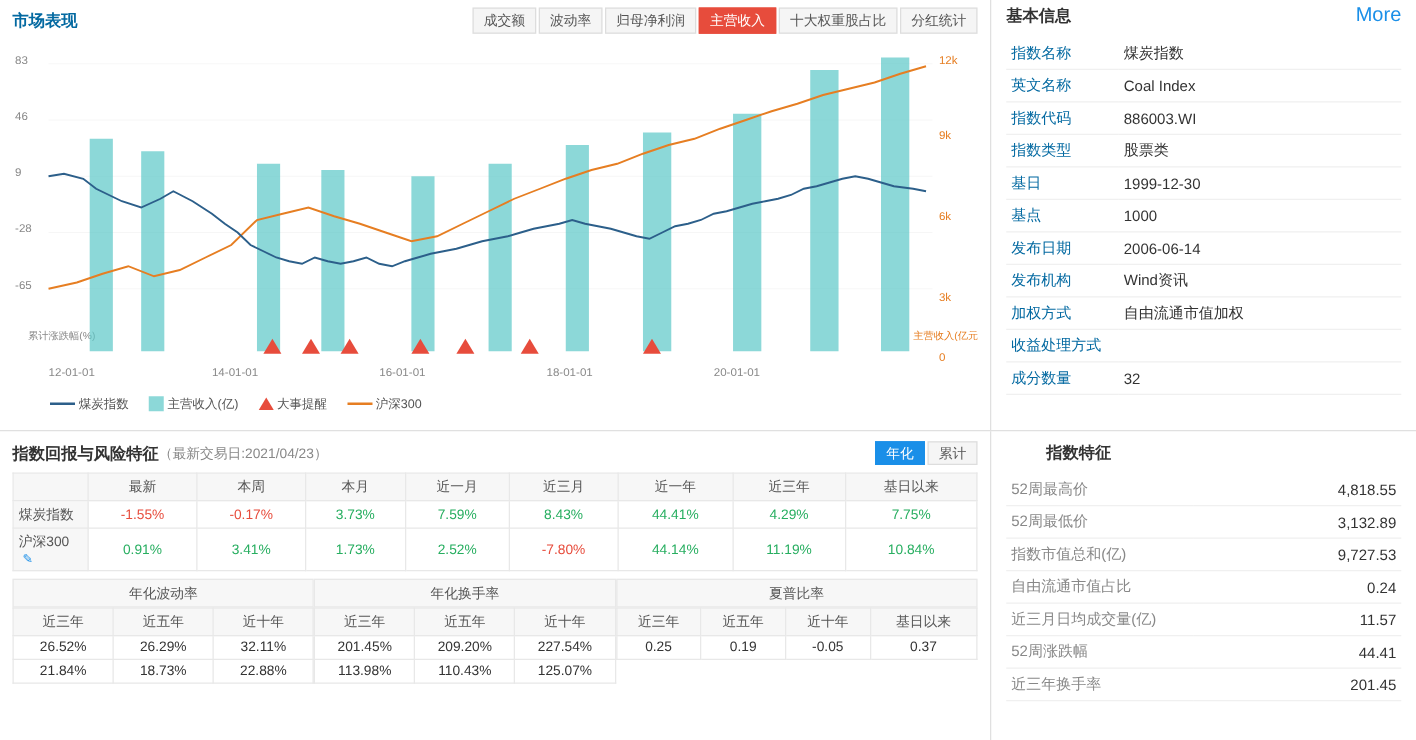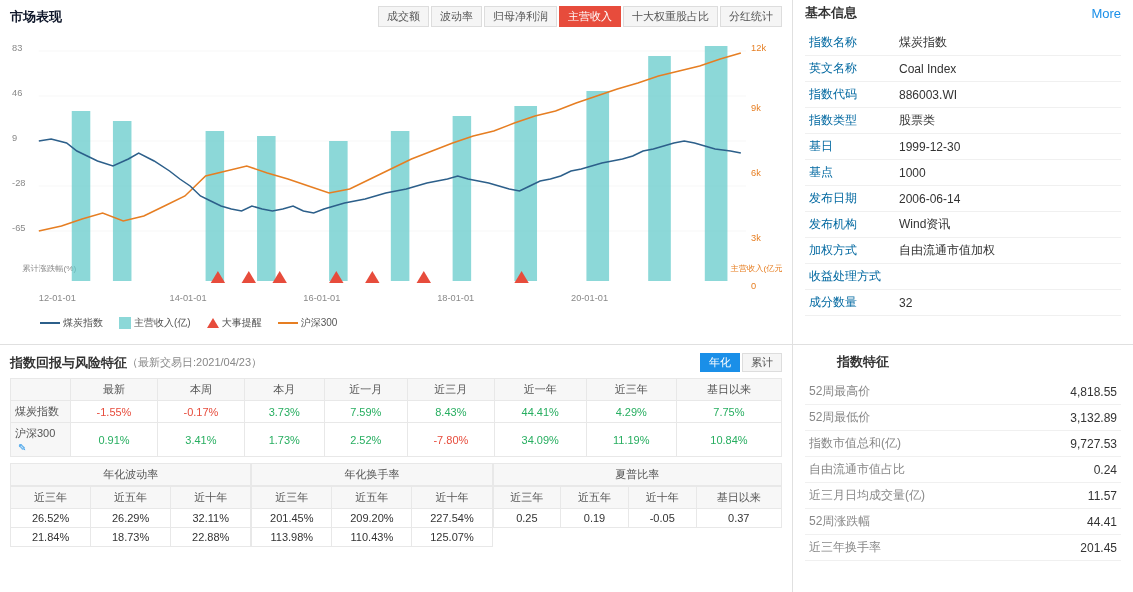--- a/index.html
+++ b/index.html
@@ -6,31 +6,31 @@
     body { font-family: "Microsoft YaHei", SimHei, Arial, sans-serif; font-size: 12px; background: #fff; color: #333; width: 1133px; height: 592px; overflow: hidden; }
     
     .main-container { display: flex; flex-direction: column; width: 1133px; height: 592px; }
     
     
     .top-section { display: flex; height: 345px; border-bottom: 1px solid #e0e0e0; }
     
     
     .chart-panel { flex: 1; padding: 6px 10px 4px 10px; border-right: 1px solid #e0e0e0; }
     .chart-header { display: flex; align-items: center; justify-content: space-between; margin-bottom: 4px; }
-    .chart-title { font-size: 13px; font-weight: bold; color: #0f172a; }
+    .chart-title { font-size: 13px; font-weight: bold; color: #0369a1; }
     .chart-tabs { display: flex; gap: 2px; }
     .chart-tab { padding: 2px 8px; font-size: 11px; border: 1px solid #ddd; background: #f5f5f5; cursor: pointer; color: #555; }
     .chart-tab.active { background: #e74c3c; color: #fff; border-color: #e74c3c; }
     .chart-area { position: relative; width: 100%; height: 280px; }
     
     
     .info-panel { width: 340px; padding: 4px 12px; }
     .info-header { display: flex; justify-content: space-between; align-items: center; margin-bottom: 8px; }
     .info-title { font-size: 13px; font-weight: bold; color: #333; }
-    .more-link { color: #1a8fe8; font-size: 13px; cursor: pointer; }
+    .more-link { color: #1a8fe8; font-size: 16px; cursor: pointer; }
     .info-table { width: 100%; border-collapse: collapse; }
     .info-table tr { border-bottom: 1px solid #f0f0f0; }
     .info-table td { padding: 4px 4px; font-size: 12px; color: #555; vertical-align: middle; }
     .info-table td:first-child { color: #0369a1; width: 90px; }
     .info-table td:last-child { color: #333; font-weight: 500; }
     
     
     .bottom-section { display: flex; height: 247px; }
     
     
@@ -253,21 +253,21 @@
           <tr>
             <td class="label">
               <span>沪深300</span>
               <span style="cursor:pointer;color:#1a8fe8;font-size:10px;margin-left:3px;">✎</span>
             </td>
             <td class="green">0.91%</td>
             <td class="green">3.41%</td>
             <td class="green">1.73%</td>
             <td class="green">2.52%</td>
             <td class="red">-7.80%</td>
-            <td class="green">34.09%</td>
+            <td class="green">44.14%</td>
             <td class="green">11.19%</td>
             <td class="green">10.84%</td>
           </tr>
         </tbody>
       </table>
 
       <div style="display:flex;gap:0;">
 
         <div style="flex:1;">
           <div style="text-align:center;background:#f7f7f7;border:1px solid #e8e8e8;padding:3px 4px;font-size:11px;color:#555;">年化波动率</div>

